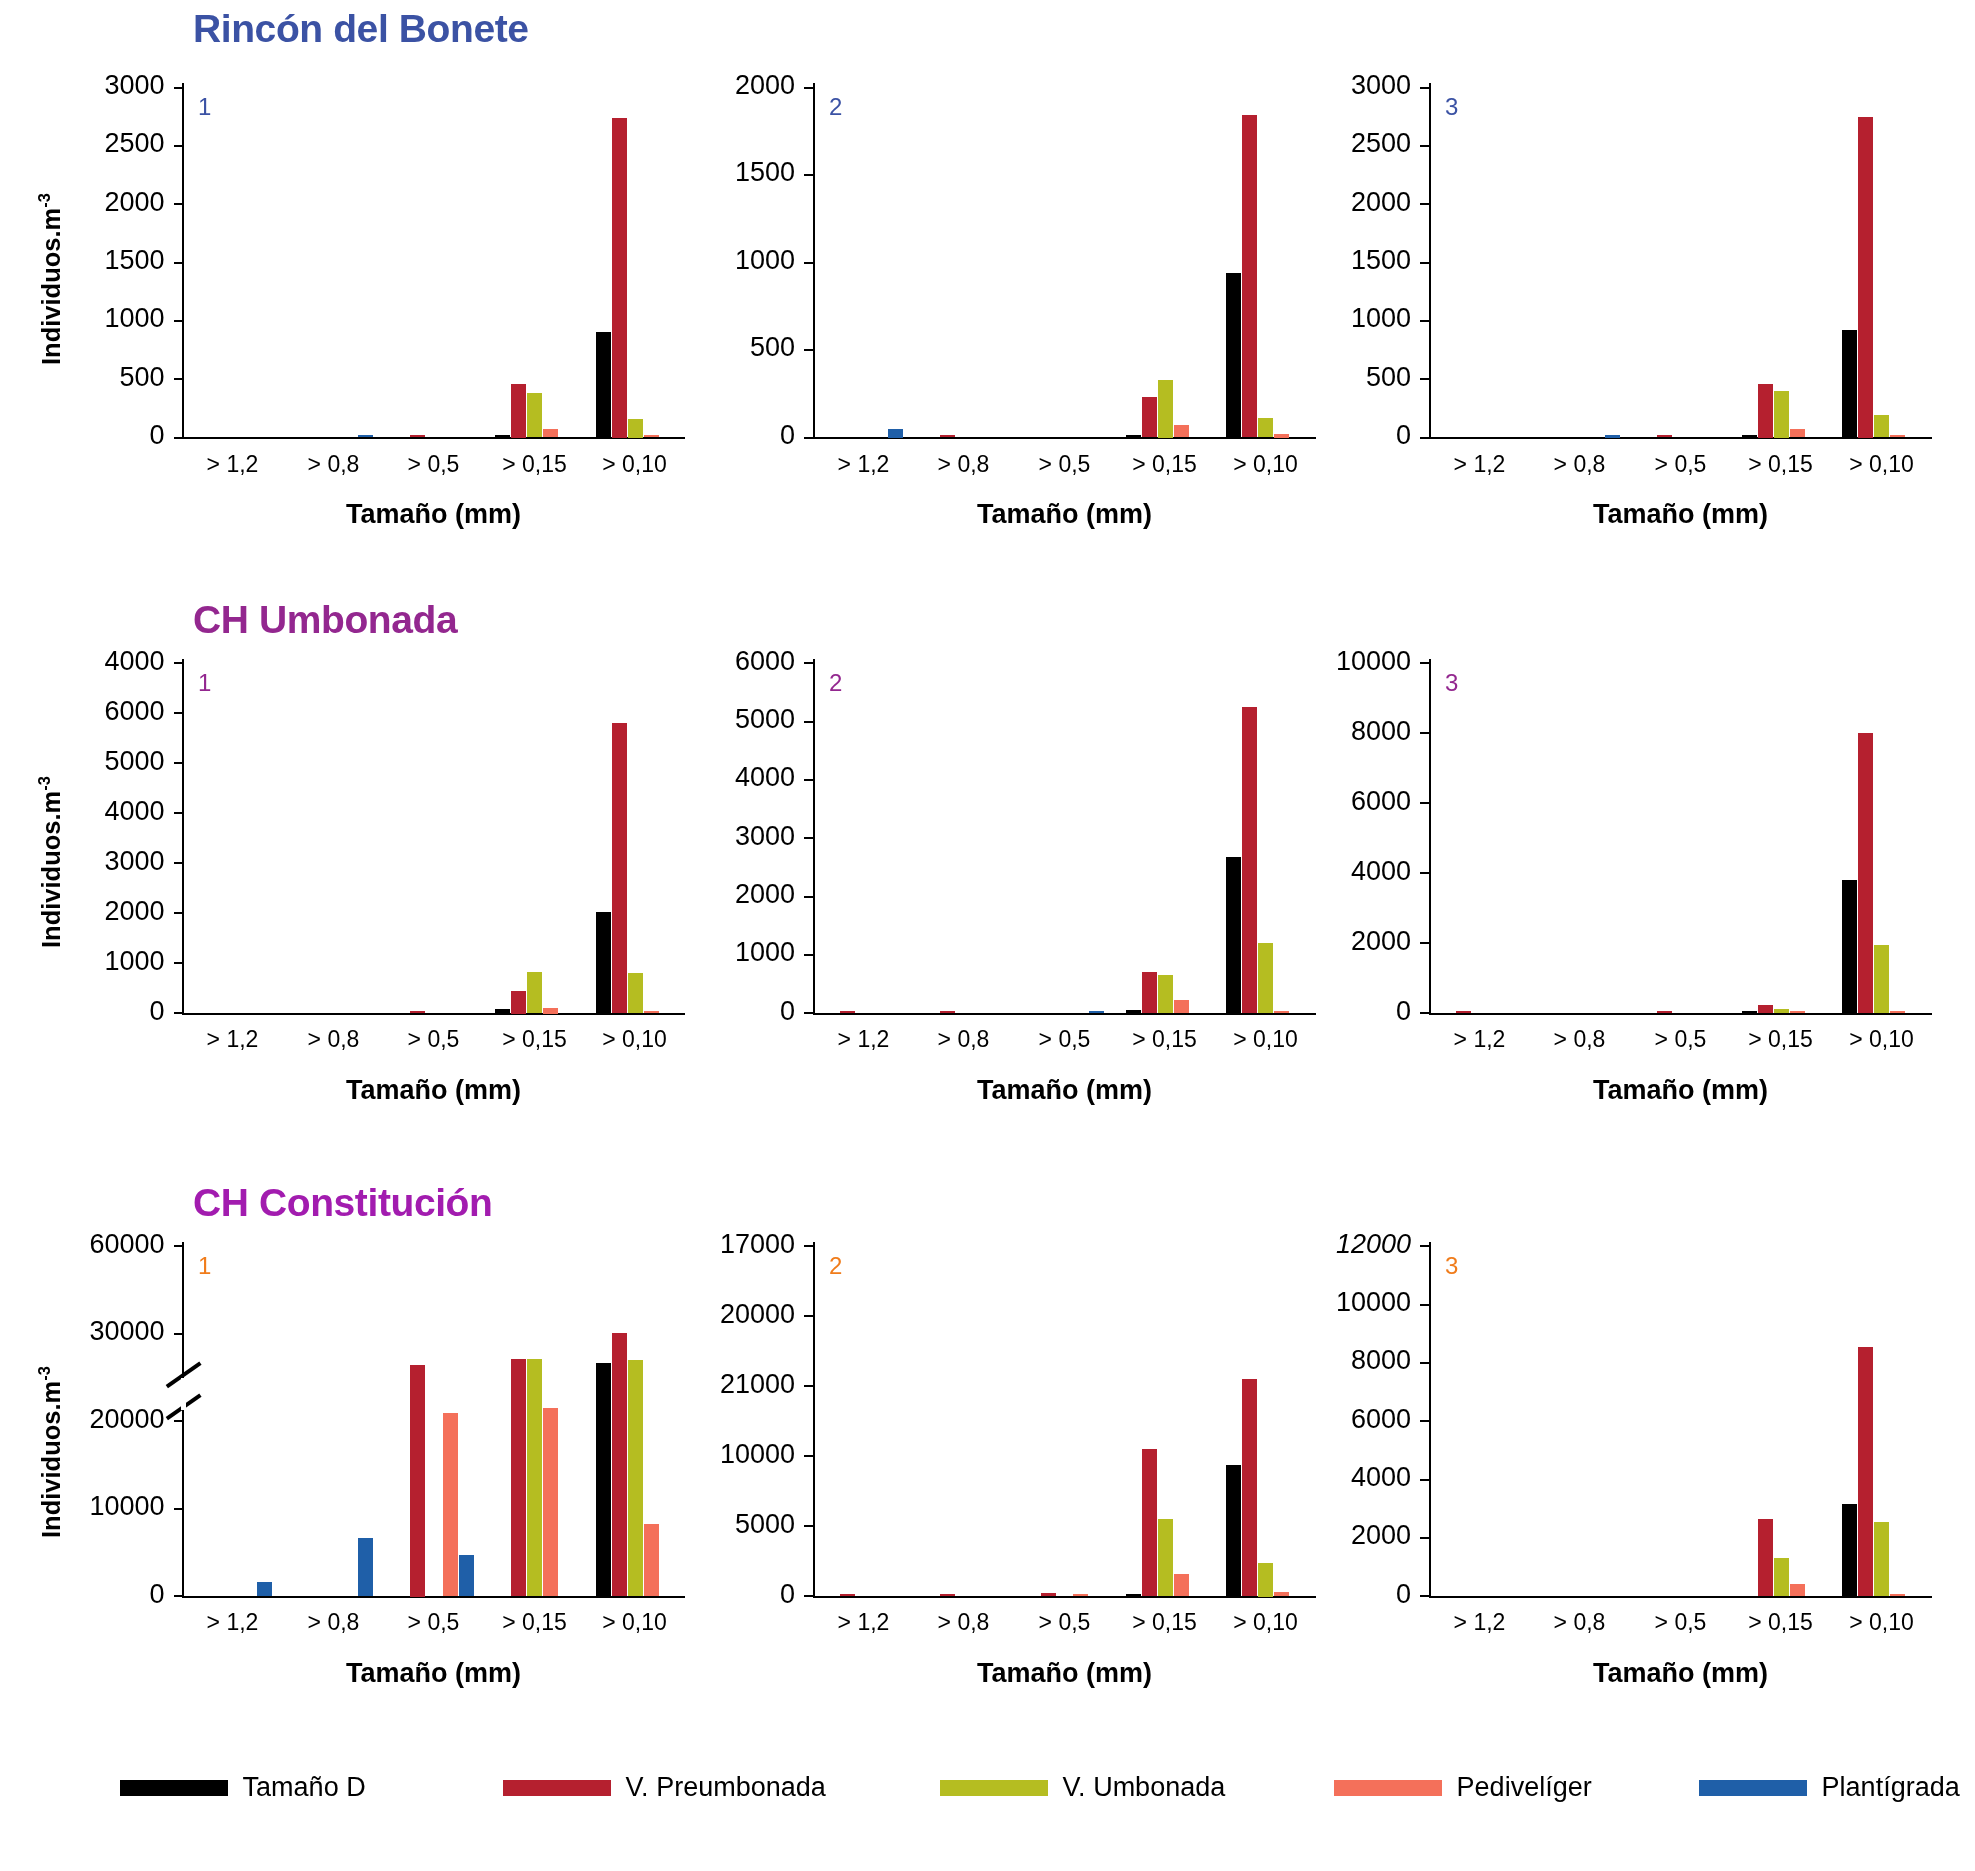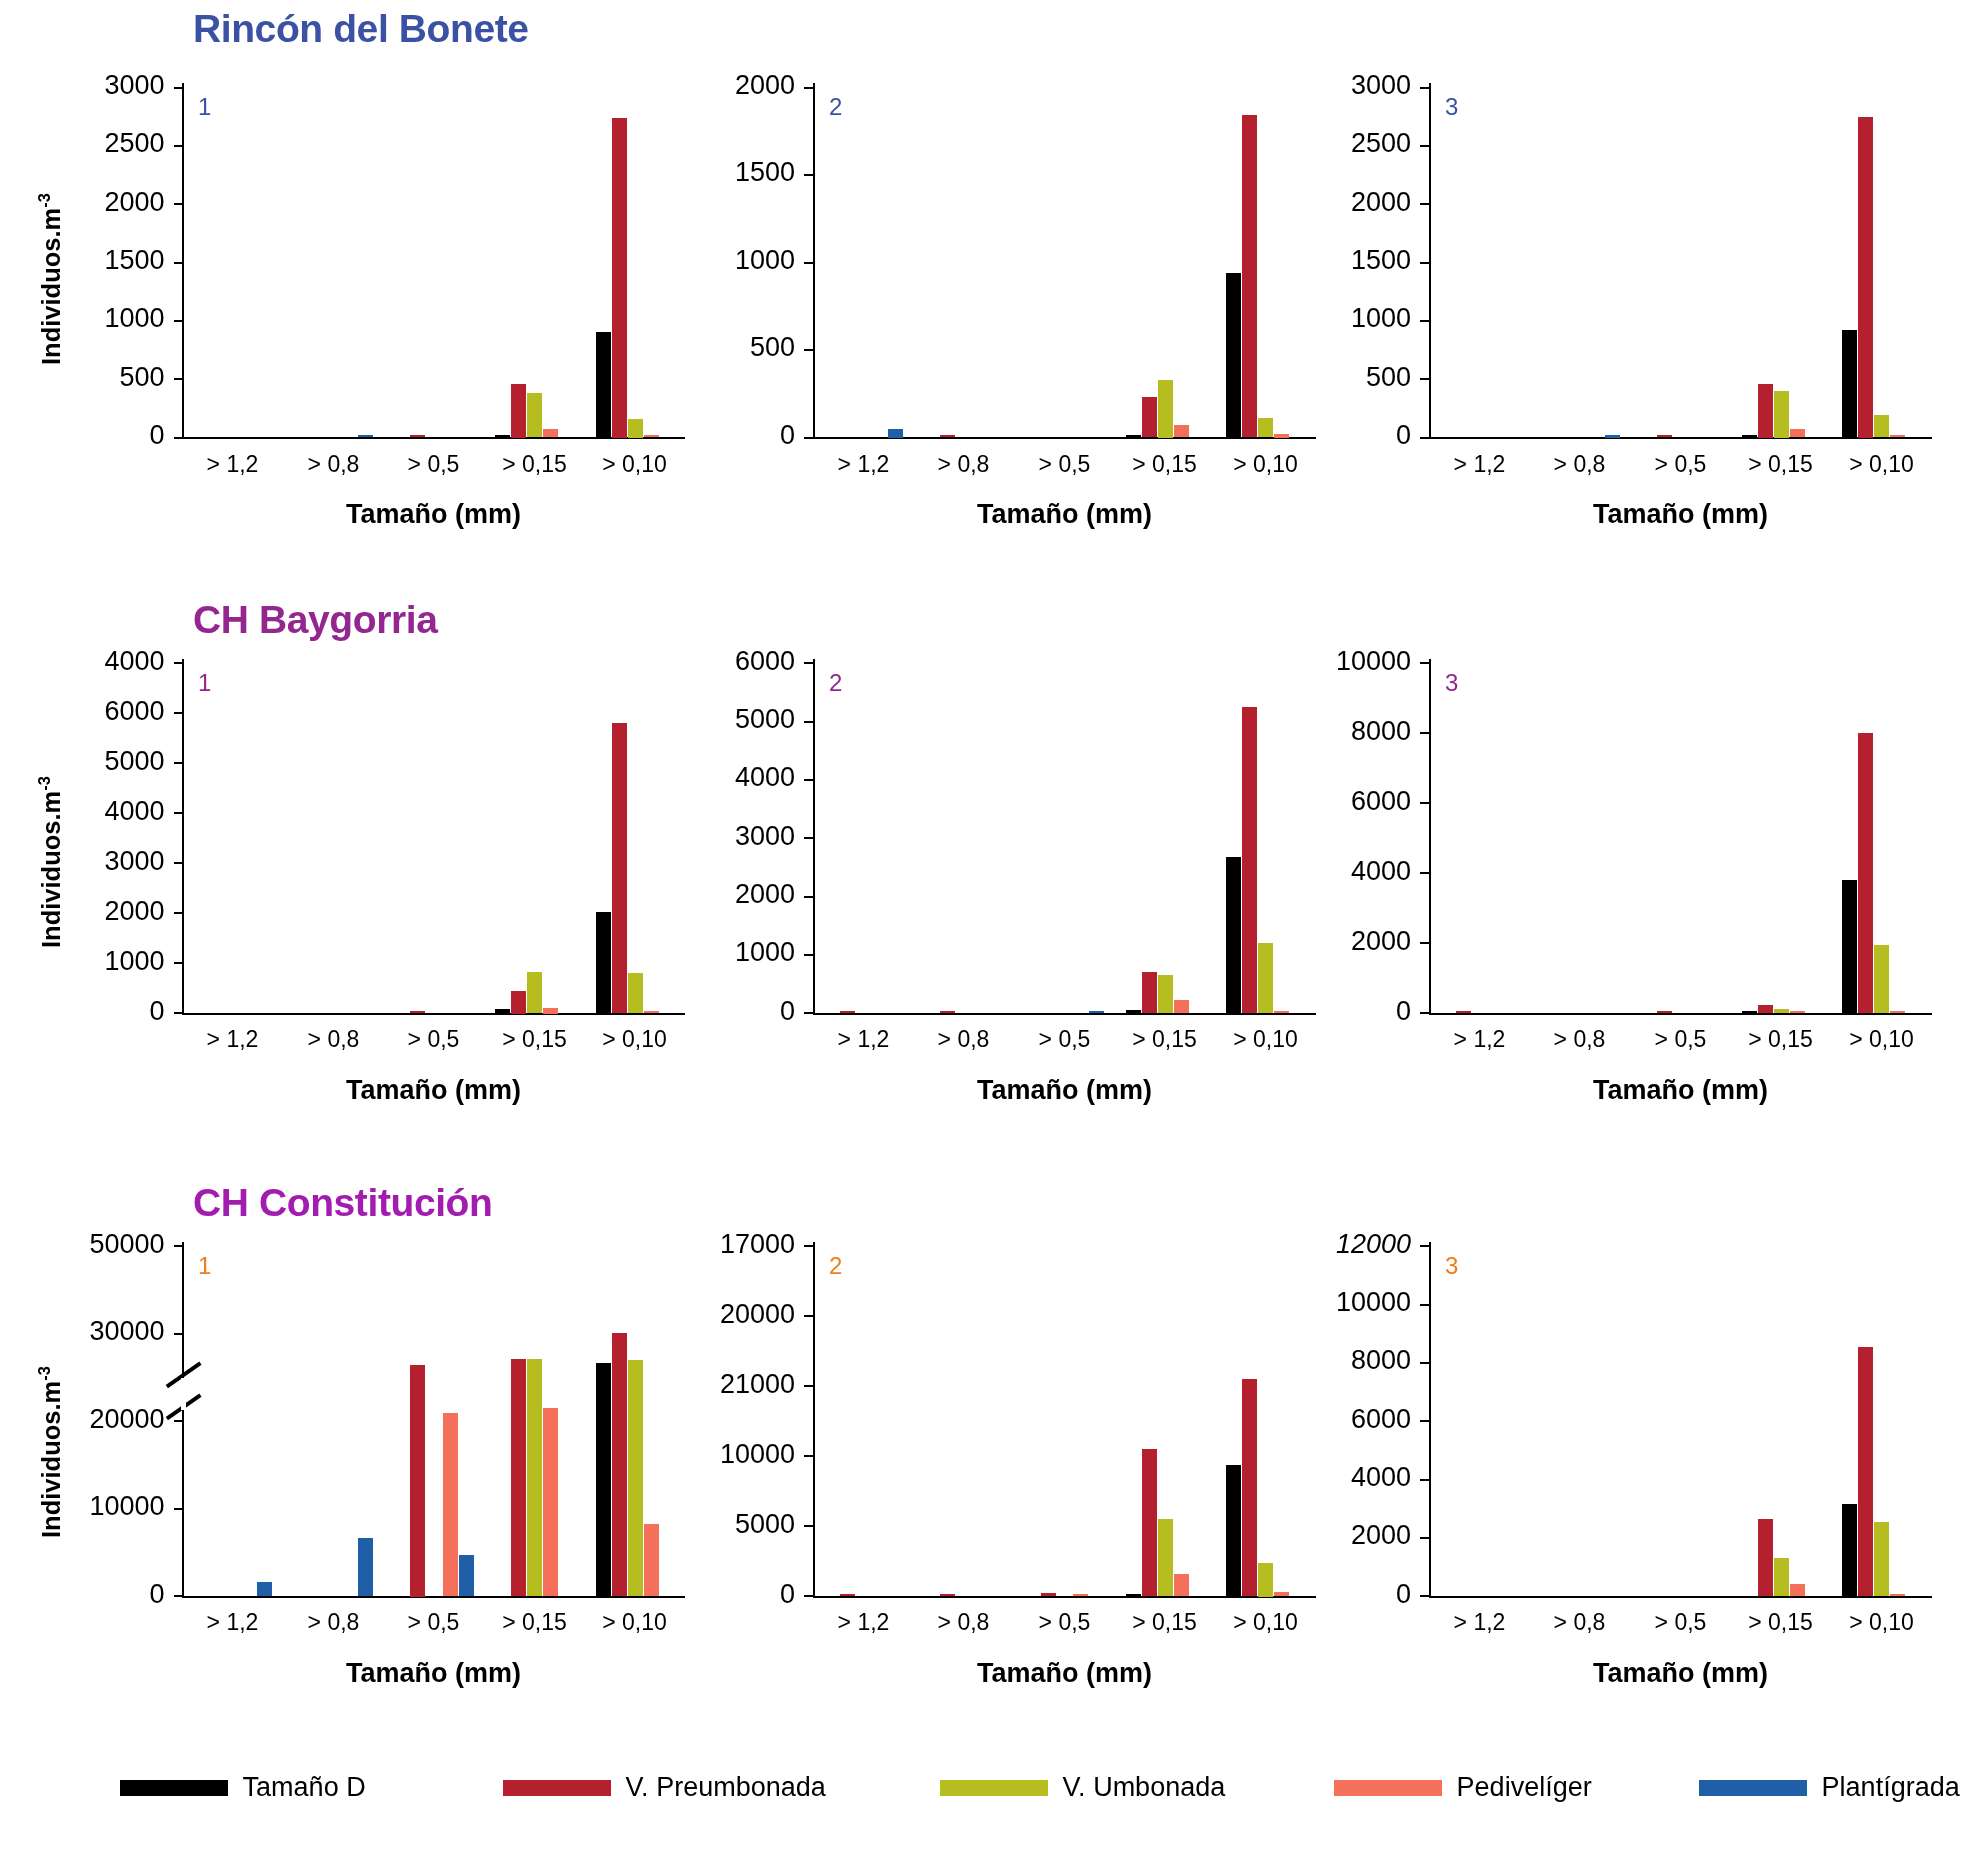--- a/index.html
+++ b/index.html
@@ -220,21 +220,21 @@
         <div class="catlabel" style="left: 1715px; top: 451px; width: 131px;">&gt; 0,15</div>
         <div class="bar" style="left: 1842px; top: 330px; width: 14.6px; height: 107px; background: rgb(0, 0, 0);"></div>
         <div class="bar" style="left: 1858px; top: 117px; width: 14.6px; height: 321px; background: rgb(181, 32, 47);"></div>
         <div class="bar" style="left: 1874px; top: 415px; width: 14.6px; height: 22px; background: rgb(181, 189, 33);"></div>
         <div class="bar" style="left: 1890px; top: 435px; width: 14.6px; height: 2.3px; background: rgb(244, 112, 90);"></div>
         <div class="catlabel" style="left: 1816px; top: 451px; width: 131px;">&gt; 0,10</div>
         <div class="xaxis-title" style="left: 1429px; top: 499px; width: 503px;">Tamaño (mm)</div>
       </div>
     </div>
     <div class="row" style="position: absolute; left: 0px; top: 583px; width: 1975px; height: 576px;">
-      <div class="panel-title" style="left: 193px; top: 14.6px; color: rgb(147, 39, 143);">CH Baygorria</div>
+      <div class="panel-title" style="left: 193px; top: 14.6px; color: rgb(147, 39, 143);">CH Umbonada</div>
       <div class="ylabel" style="left: 35px; top: 365px;">Individuos.m<sup style="font-size:0.65em">-3</sup></div>
       <div class="panel" style="left: 0px; top: 0px; width: 1975px; height: 576px;">
         <div class="panel-num" style="left: 198px; top: 86px; color: rgb(147, 39, 143);">1</div>
         <div class="axis-line" style="left: 182px; top: 76px; width: 2.2px; height: 354px;"></div>
         <div class="axis-line" style="left: 182px; top: 430px; width: 503px; height: 2.2px;"></div>
         <div class="tick" style="left: 174px; top: 429px;"></div>
         <div class="ticklabel" style="left: 14.6px; top: 413px; width: 150px;">0</div>
         <div class="tick" style="left: 174px; top: 379px;"></div>
         <div class="ticklabel" style="left: 14.6px; top: 363px; width: 150px;">1000</div>
         <div class="tick" style="left: 174px; top: 329px;"></div>
@@ -344,21 +344,21 @@
         <div class="axis-line" style="left: 182px; top: 430px; width: 503px; height: 2.2px;"></div>
         <div class="tick" style="left: 174px; top: 429px;"></div>
         <div class="ticklabel" style="left: 14.6px; top: 413px; width: 150px;">0</div>
         <div class="tick" style="left: 174px; top: 342px;"></div>
         <div class="ticklabel" style="left: 14.6px; top: 325px; width: 150px;">10000</div>
         <div class="tick" style="left: 174px; top: 254px;"></div>
         <div class="ticklabel" style="left: 14.6px; top: 238px; width: 150px;">20000</div>
         <div class="tick" style="left: 174px; top: 167px;"></div>
         <div class="ticklabel" style="left: 14.6px; top: 150px; width: 150px;">30000</div>
         <div class="tick" style="left: 174px; top: 79px;"></div>
-        <div class="ticklabel" style="left: 14.6px; top: 63px; width: 150px;">50000</div>
+        <div class="ticklabel" style="left: 14.6px; top: 63px; width: 150px;">60000</div>
         <div class="axisbreak" style="left: 163px; top: 207px; width: 41px; height: 3.6px; background: rgb(0, 0, 0); transform: rotate(-35deg);"></div>
         <div class="axisbreak" style="left: 163px; top: 239px; width: 41px; height: 3.6px; background: rgb(0, 0, 0); transform: rotate(-35deg);"></div>
         <div class="axisbreak" style="left: 181px; top: 212px; width: 5.1px; height: 32px; background: rgb(255, 255, 255);"></div>
         <div class="bar" style="left: 257px; top: 416px; width: 14.6px; height: 14.4px; background: rgb(31, 95, 168);"></div>
         <div class="catlabel" style="left: 167px; top: 443px; width: 131px;">&gt; 1,2</div>
         <div class="bar" style="left: 358px; top: 372px; width: 14.6px; height: 58px; background: rgb(31, 95, 168);"></div>
         <div class="catlabel" style="left: 268px; top: 443px; width: 131px;">&gt; 0,8</div>
         <div class="bar" style="left: 410px; top: 199px; width: 14.6px; height: 232px; background: rgb(181, 32, 47);"></div>
         <div class="bar" style="left: 443px; top: 247px; width: 14.6px; height: 183px; background: rgb(244, 112, 90);"></div>
         <div class="bar" style="left: 459px; top: 389px; width: 14.6px; height: 41px; background: rgb(31, 95, 168);"></div>

